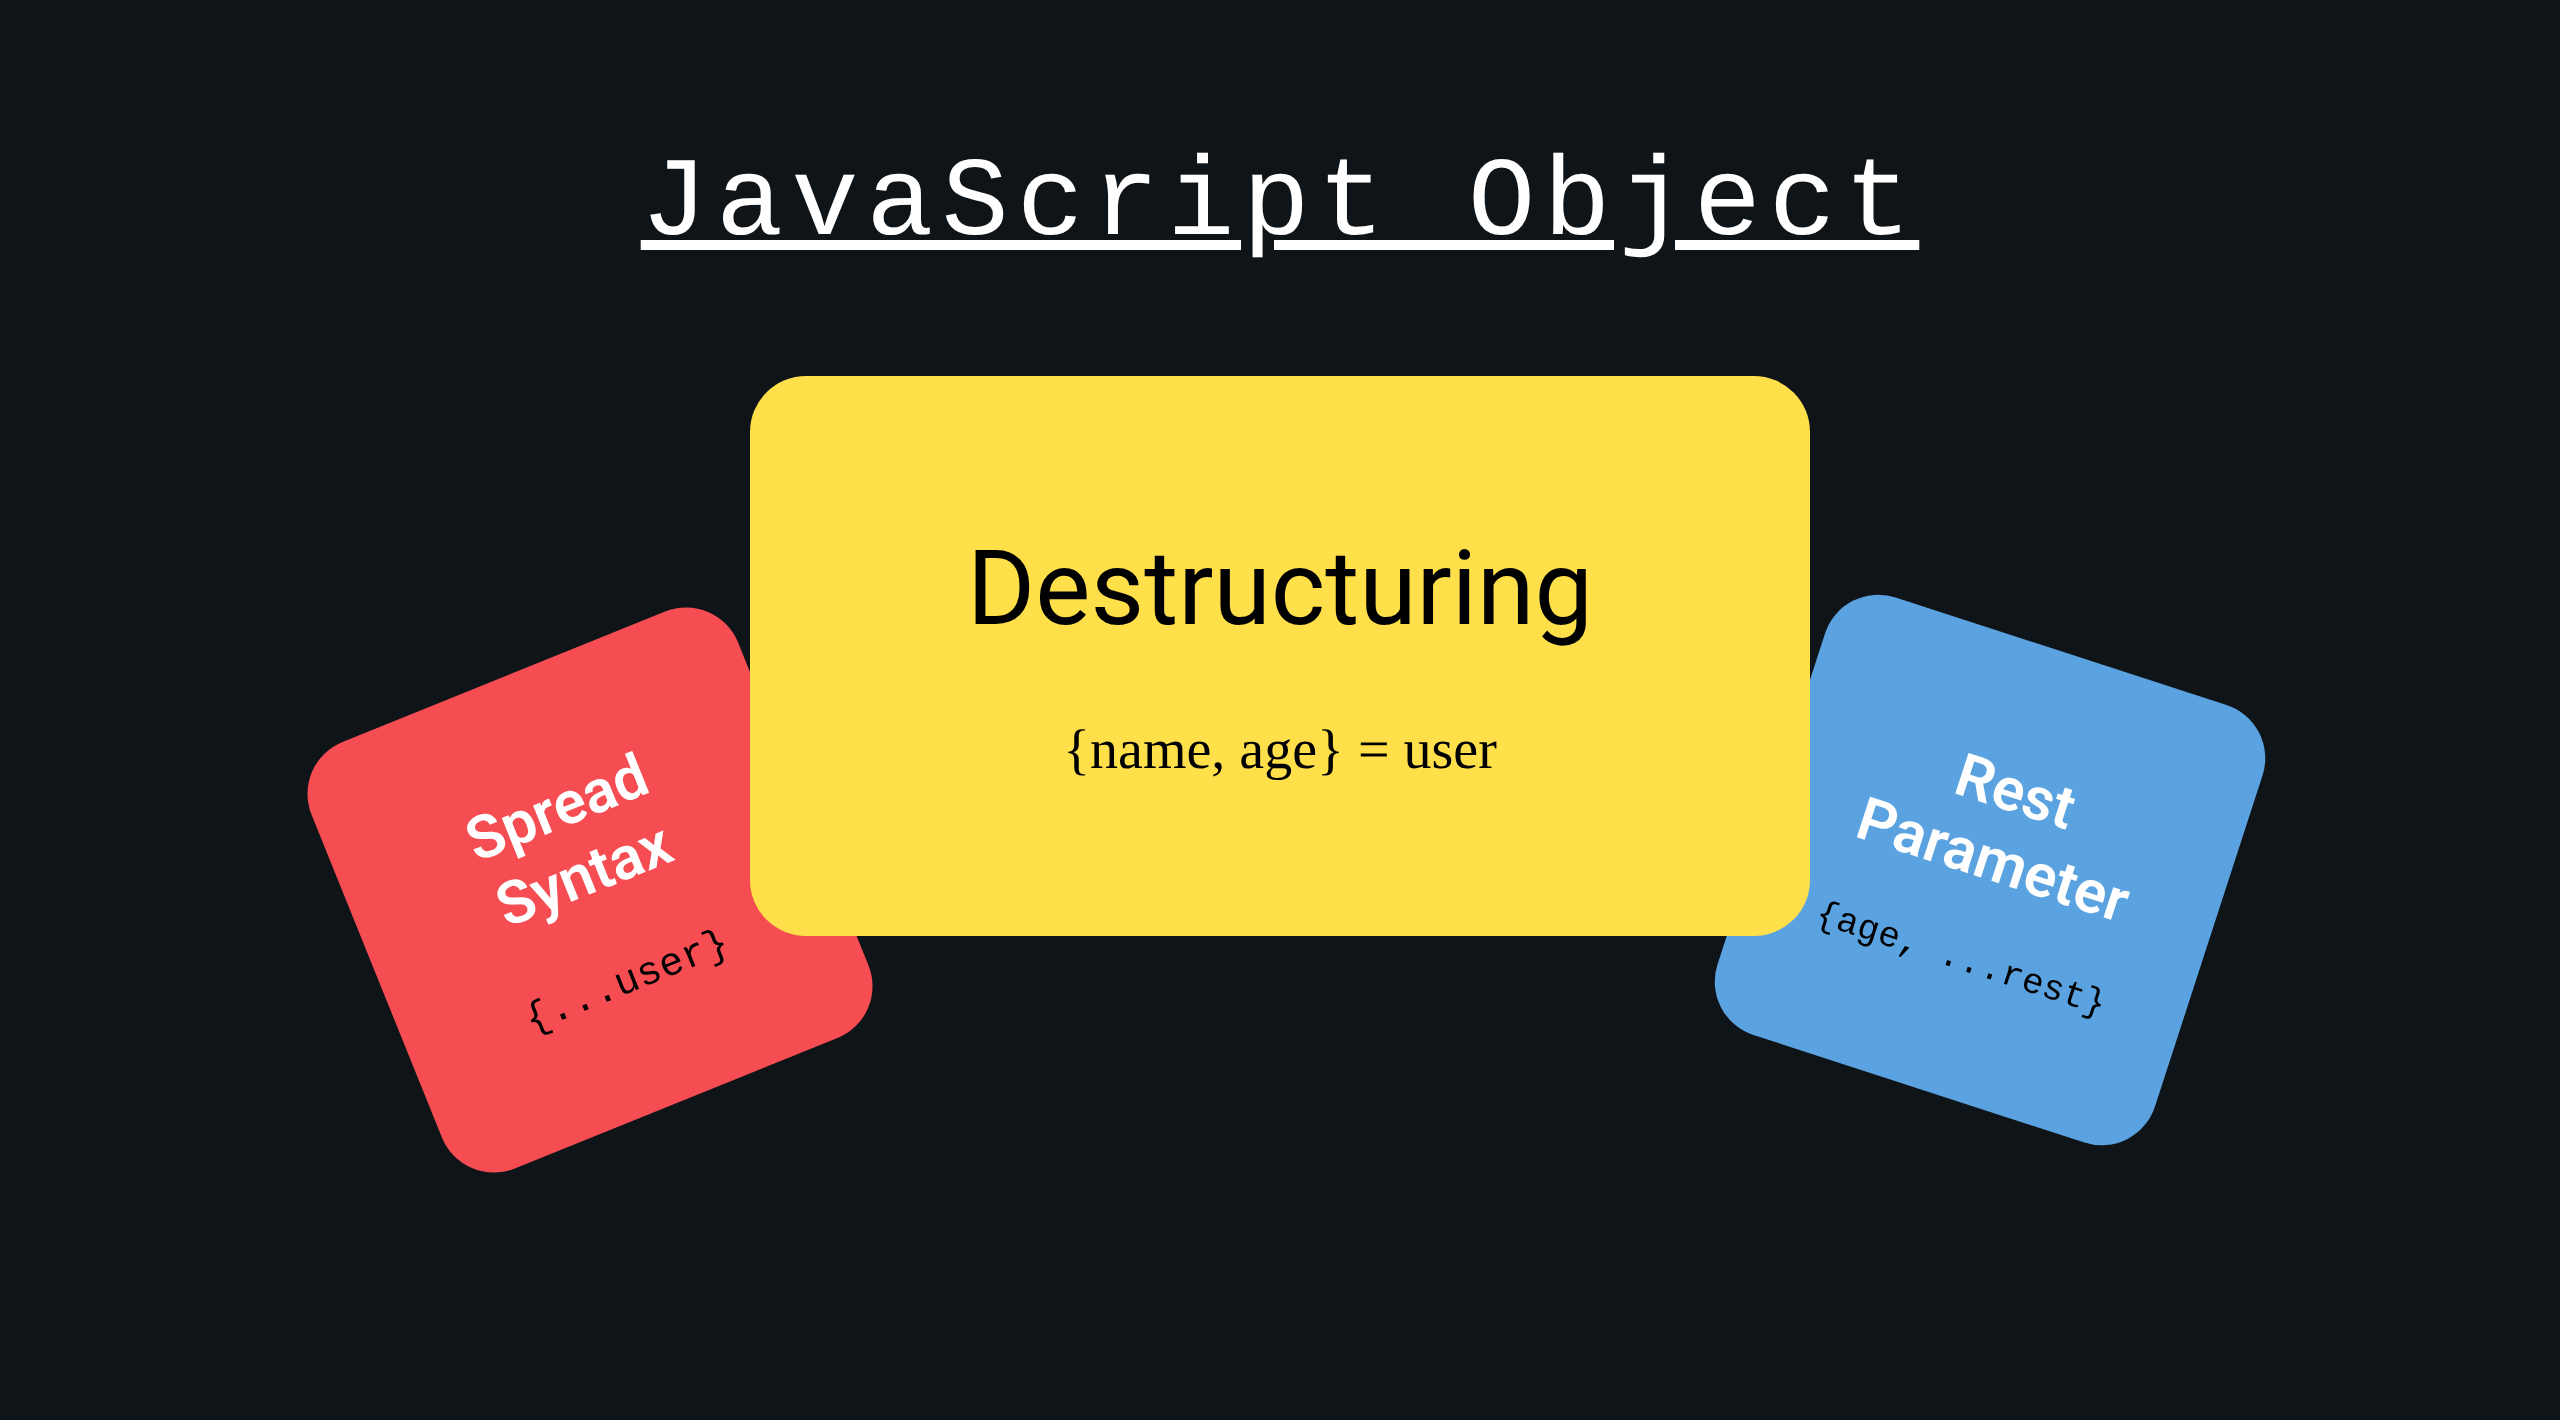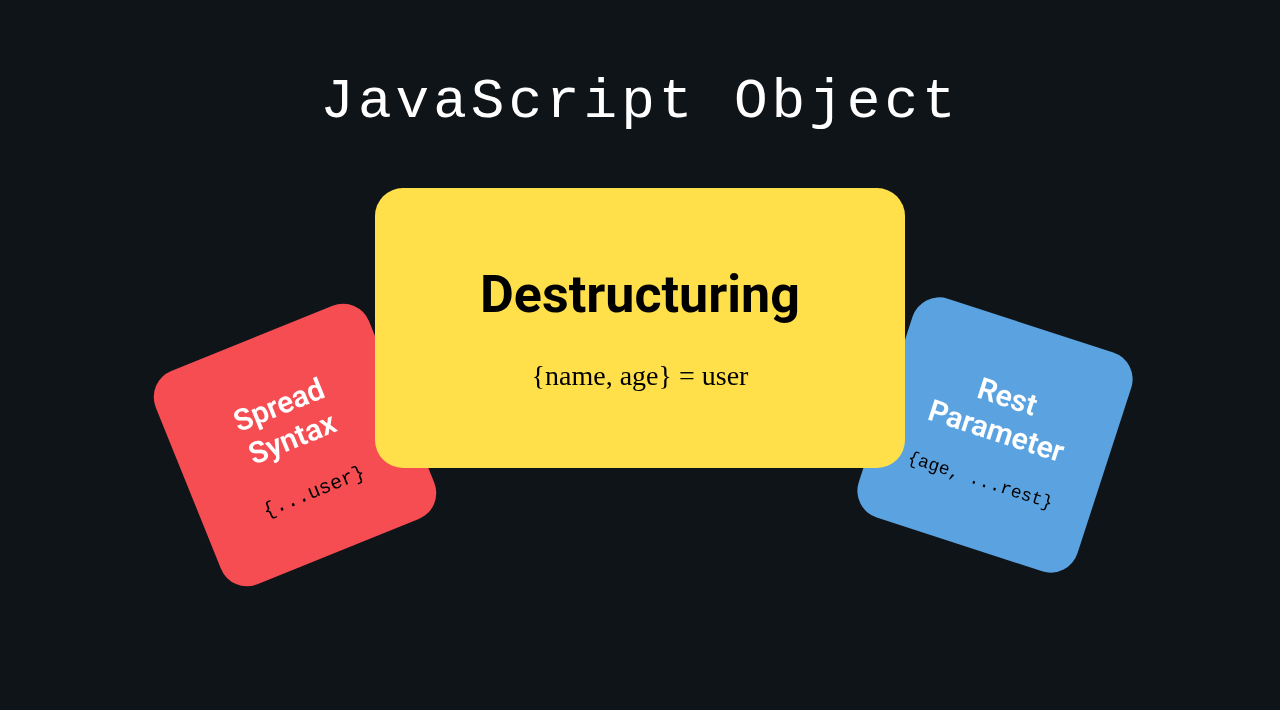--- a/index.html
+++ b/index.html
@@ -21,20 +21,21 @@
       position: absolute;
       top: 70px;
       left: 50%;
       transform: translateX(-50%);
       color: #ffffff;
       font-size: 56px;
       font-weight: 300;
       letter-spacing: 4px;
       font-family: 'Courier New', monospace;
       white-space: nowrap;
+      text-decoration: underline;
     }
     
     .card {
       position: absolute;
       border-radius: 28px;
       padding: 30px;
       display: flex;
       flex-direction: column;
       align-items: center;
       justify-content: center;
@@ -46,21 +47,21 @@
       height: 280px;
       top: 188px;
       left: 50%;
       transform: translateX(-50%);
       z-index: 2;
     }
     
     .card-yellow .card-title {
       color: #000000;
       font-size: 52px;
-      font-weight: 700;
+      font-weight: 400;
       margin-bottom: 35px;
     }
     
     .card-yellow .card-code {
       color: #000000;
       font-size: 28px;
       font-family: Liberation Serif, serif;
     }
     
     .card-red {

